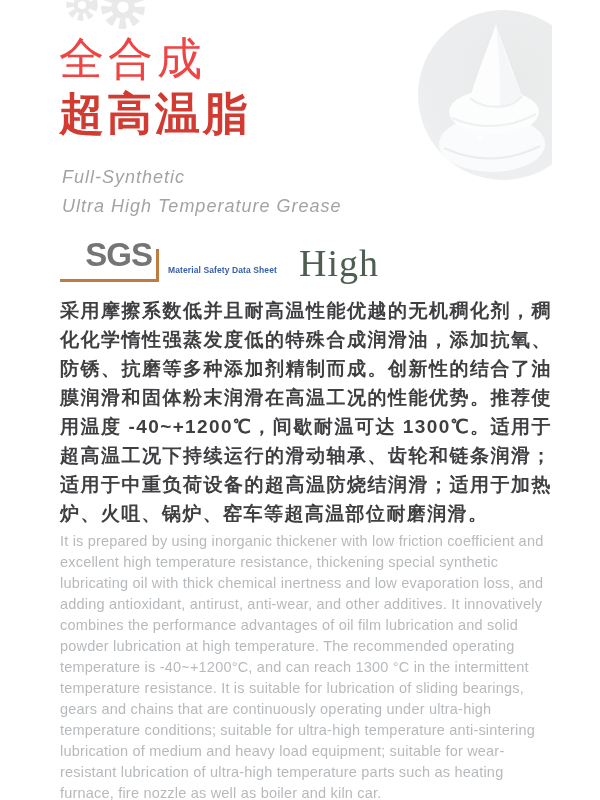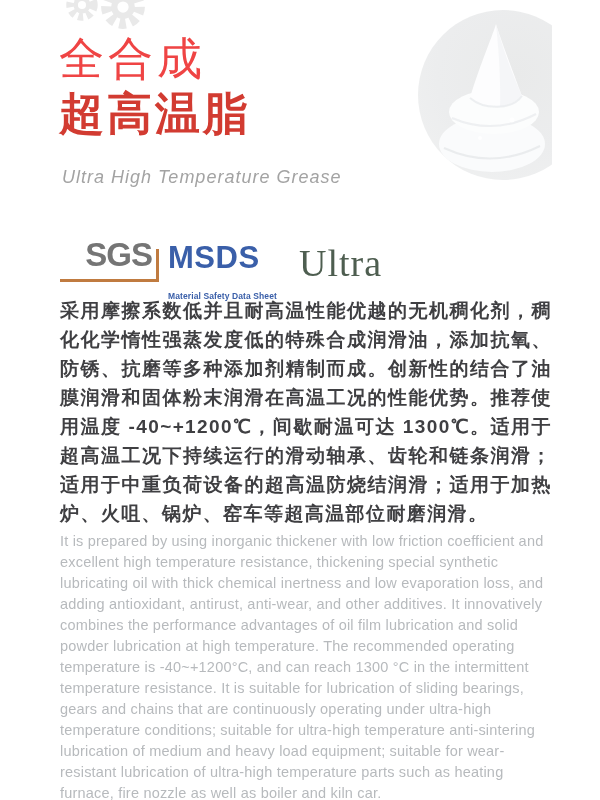--- a/index.html
+++ b/index.html
@@ -107,33 +107,33 @@
     <path d="M36,80 C50,92 78,92 88,78" stroke="#e9ebed" stroke-width="2" fill="none" opacity="0.8"></path>
     <circle cx="78" cy="102" r="2.5" fill="#ffffff" opacity="0.9"></circle>
     <circle cx="46" cy="120" r="2" fill="#ffffff" opacity="0.9"></circle>
   </svg>
 </div>
 
 <div class="abs title-cn-1">全合成</div>
 <div class="abs title-cn-2">超高温脂</div>
 
 <div class="abs subtitle">
+  <div>Full-Synthetic</div>
   <div>Ultra High Temperature Grease</div>
 </div>
 
 <div class="abs logo-sgs">
   <span class="sgs-text">SGS</span>
   <span class="sgs-hline"></span>
   <span class="sgs-vline"></span>
 </div>
 
 <div class="abs logo-msds">
-  <div class="msds-text">MSDS</div>
   <div class="msds-sub">Material Safety Data Sheet</div>
 </div>
 
 <div class="abs logo-rohs">
-  <span class="rohs-text">Ultra</span>
+  <span class="rohs-text">High</span>
 </div>
 
 <div class="abs para-cn">采用摩擦系数低并且耐高温性能优越的无机稠化剂，稠化化学惰性强蒸发度低的特殊合成润滑油，添加抗氧、防锈、抗磨等多种添加剂精制而成。创新性的结合了油膜润滑和固体粉末润滑在高温工况的性能优势。推荐使用温度 -40~+1200℃，间歇耐温可达 1300℃。适用于超高温工况下持续运行的滑动轴承、齿轮和链条润滑；适用于中重负荷设备的超高温防烧结润滑；适用于加热炉、火咀、锅炉、窑车等超高温部位耐磨润滑。</div>
 
 <div class="abs para-en">It is prepared by using inorganic thickener with low friction coefficient and excellent high temperature resistance, thickening special synthetic lubricating oil with thick chemical inertness and low evaporation loss, and adding antioxidant, antirust, anti-wear, and other additives. It innovatively combines the performance advantages of oil film lubrication and solid powder lubrication at high temperature. The recommended operating temperature is -40~+1200°C, and can reach 1300 °C in the intermittent temperature resistance. It is suitable for lubrication of sliding bearings, gears and chains that are continuously operating under ultra-high temperature conditions; suitable for ultra-high temperature anti-sintering lubrication of medium and heavy load equipment; suitable for wear-resistant lubrication of ultra-high temperature parts such as heating furnace, fire nozzle as well as boiler and kiln car.</div>
 
 </body></html>

